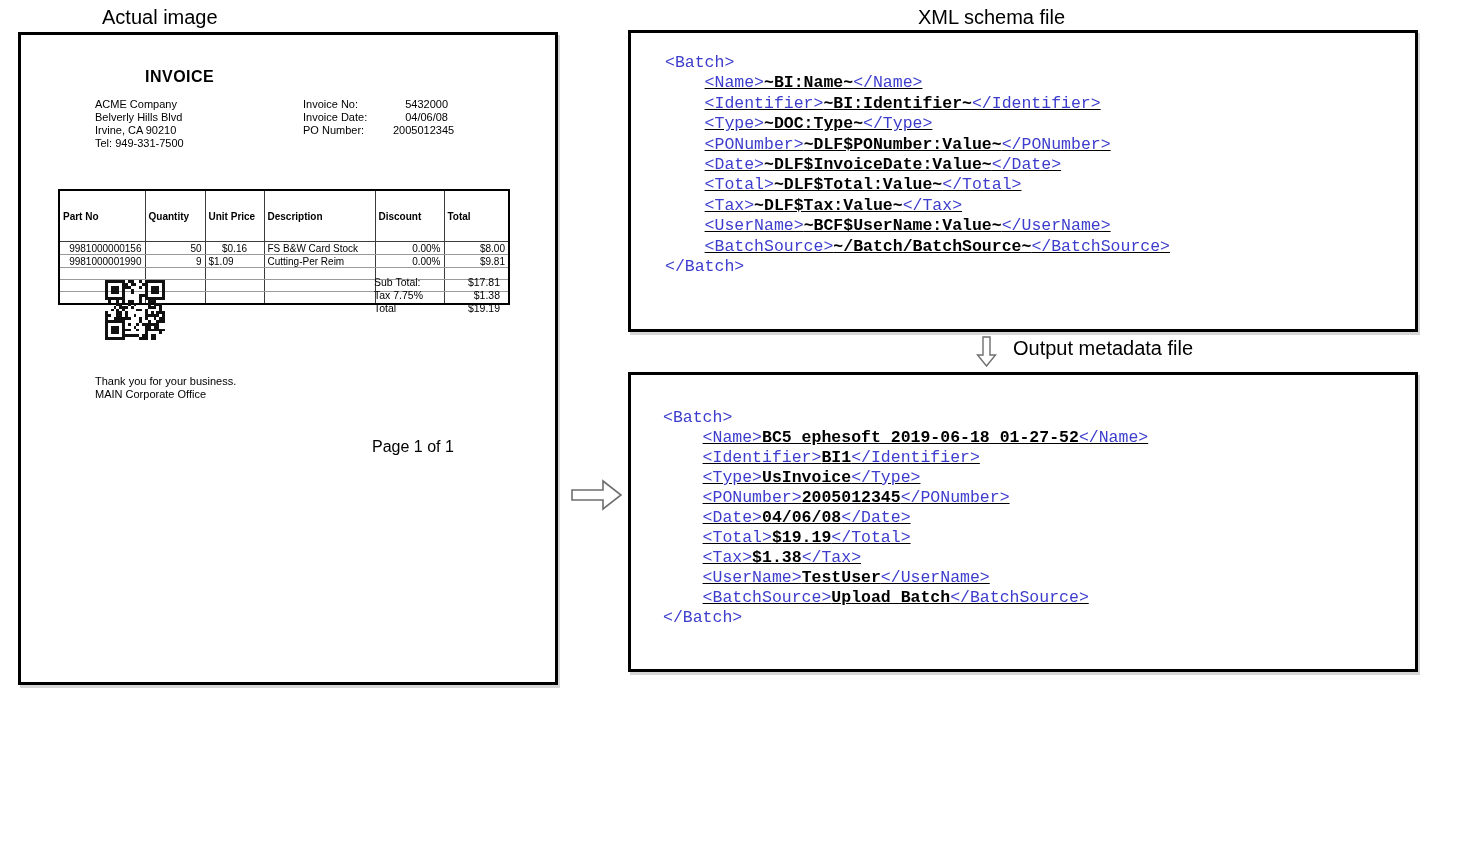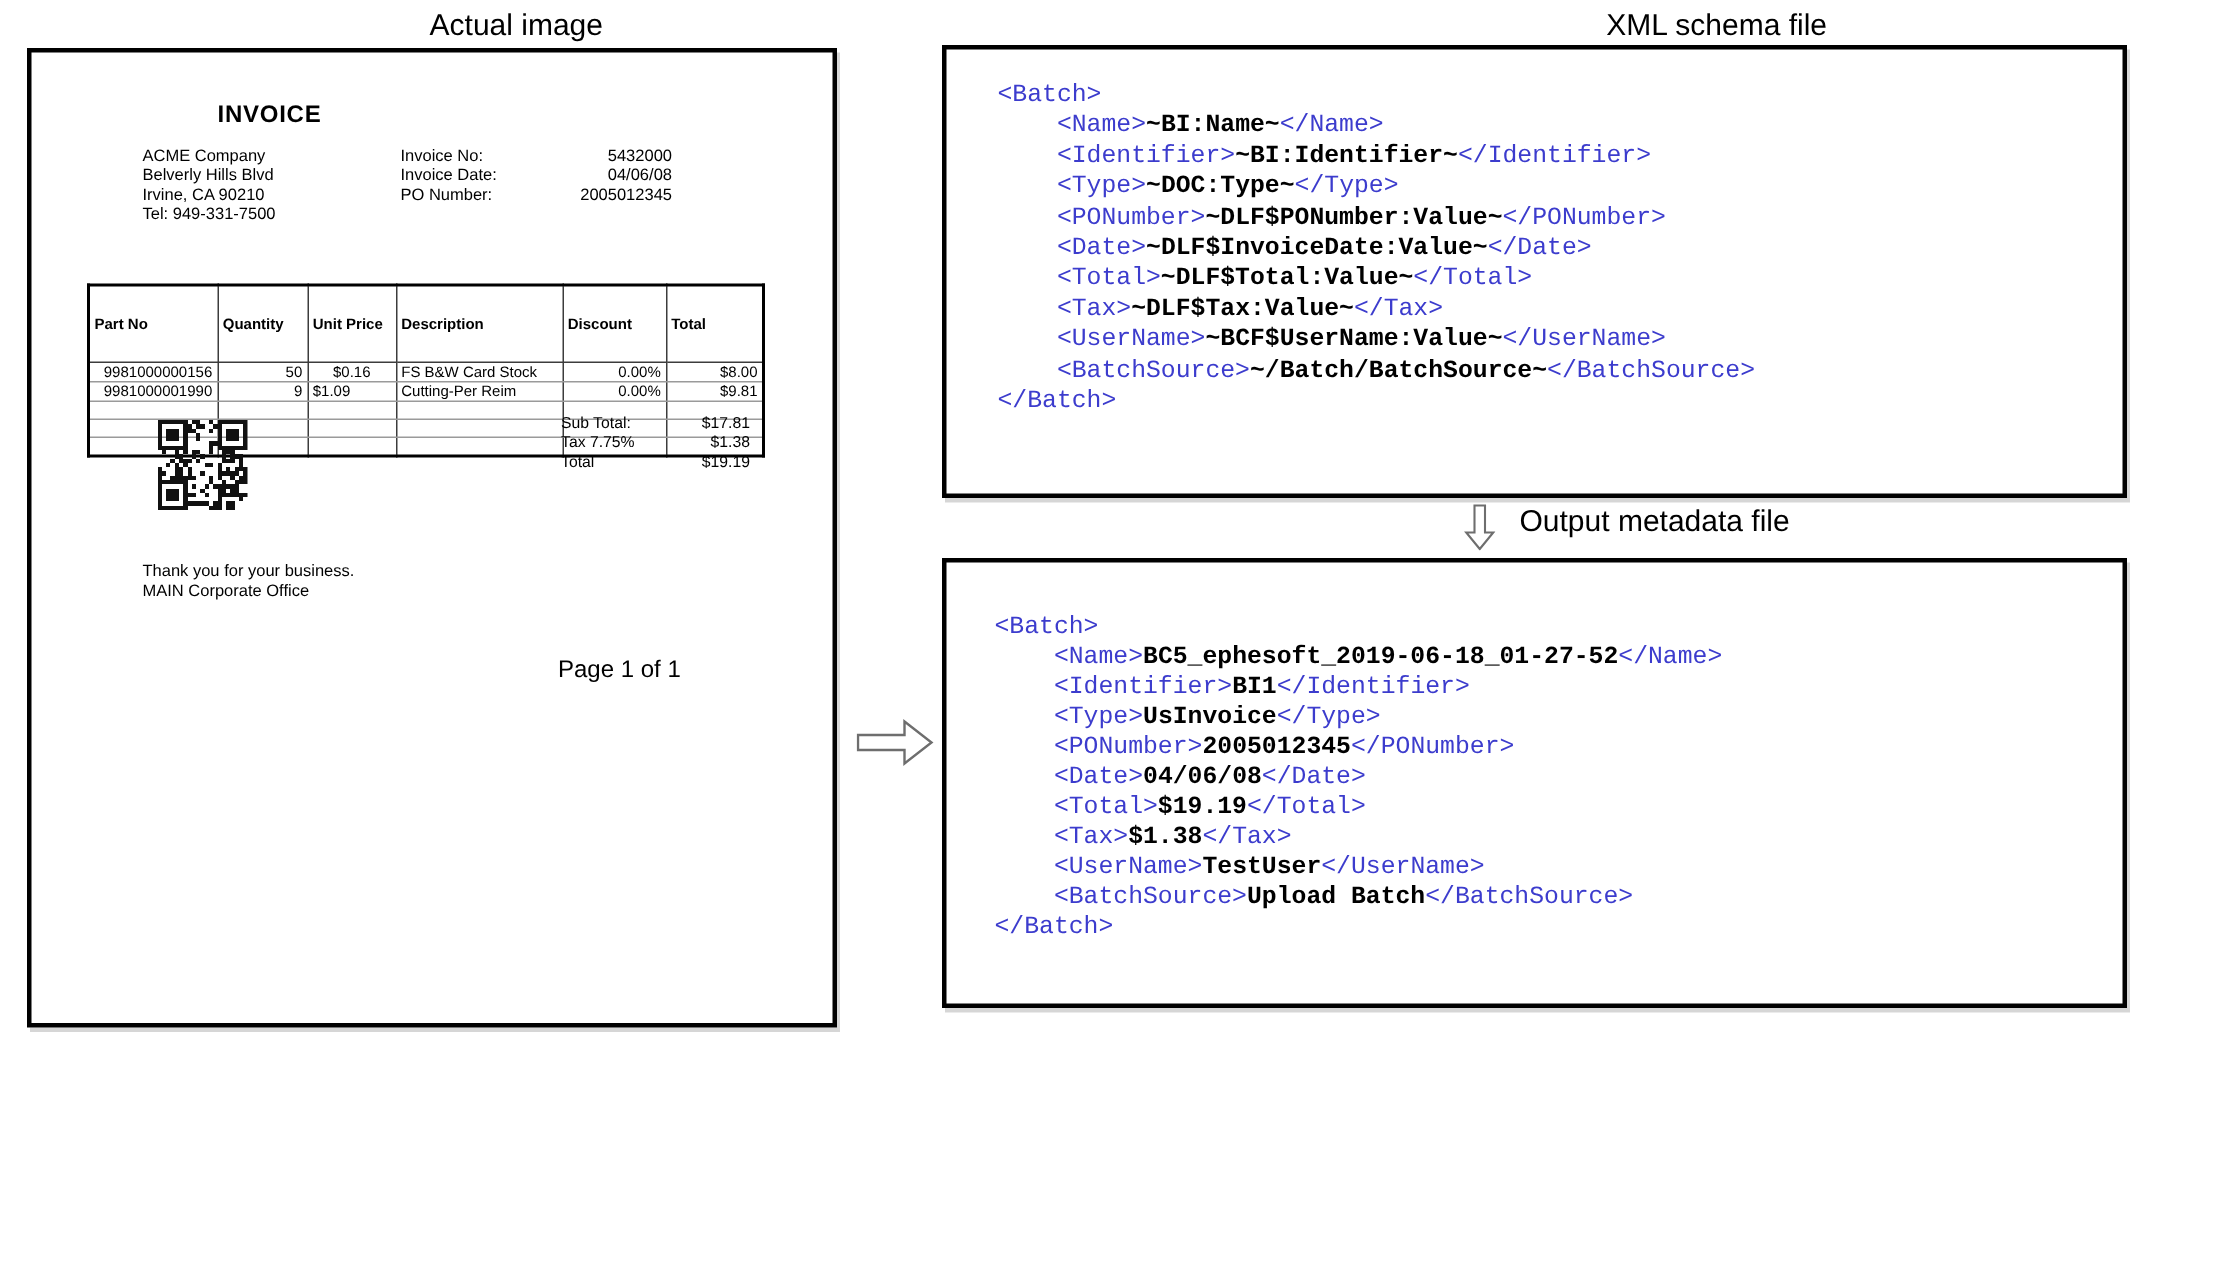--- a/index.html
+++ b/index.html
@@ -1,44 +1,44 @@
 <!DOCTYPE html>
 <html style="--xml-tag: #3c3ccd; --xml-val: #000000;"><head>
 <meta charset="utf-8">
 <style>
   html,body{margin:0;padding:0;background:#ffffff;}
   body{width:1480px;height:841px;position:relative;overflow:hidden;
        font-family:"Liberation Sans","DejaVu Sans",sans-serif;color:#000;}
-  .panel-title{position:absolute;font-size:20px;text-align:right;color:#000;}
+  .panel-title{position:absolute;font-size:20px;text-align:left;color:#000;}
   .doc-box{position:absolute;background:#fff;border:3px solid #000;
            box-shadow:2px 3px 0 rgba(165,165,165,.45);}
   
   .inv-title{position:absolute;font-weight:bold;font-size:16px;letter-spacing:.5px;}
   .txt-block{position:absolute;font-size:11px;line-height:13px;margin-left:37px;}
   .meta-block{position:absolute;font-size:11px;line-height:13px;}
-  .meta-row{display:flex;}
+  .meta-row{display:flex;margin-left:36px;}
   .meta-row .m-label{width:90px;flex:none;text-align:left;}
   .meta-row .m-value{flex:1;text-align:right;}
   .inv-table{position:absolute;border-collapse:collapse;table-layout:fixed;
              border:2px solid #000;font-size:10px;line-height:11px;}
   .inv-table th{border-right:1px solid #3c3c3c;border-bottom:1px solid #3c3c3c;
                 padding:19px 3px;text-align:left;font-size:10px;height:12px;}
   .inv-table td{border-right:1px solid #3c3c3c;border-bottom:1px solid #9a9a9a;
                 padding:0 3px;height:12px;overflow:hidden;white-space:nowrap;}
   .inv-table td.empty{height:11px;}
   .summary-block{position:absolute;font-size:10.5px;line-height:13px;}
   .summary-row{display:flex;justify-content:space-between;}
   .page-label{position:absolute;font-size:16px;}
   .qr{position:absolute;}
   
   .code{position:absolute;font-family:"Liberation Mono","DejaVu Sans Mono",monospace;
         font-size:16.5px;white-space:pre;}
   .code-line{height:20.4px;}
   .code-tight .code-line{height:20px;}
-  .code-line.ind{padding-left:4ch;}
+  .code-line.ind{padding-left:4ch;text-decoration:underline;}
   .xtag{color:var(--xml-tag,#3c3ccd);}
   .xval{color:var(--xml-val,#000);font-weight:bold;}
   
   .arrow{position:absolute;}
 </style>
 </head>
 <body>
 
 <div class="panel-title" style="left:102px;top:6px;width:300px;">Actual image</div>
 <div class="panel-title" style="left:918px;top:6px;width:300px;">XML schema file</div>

